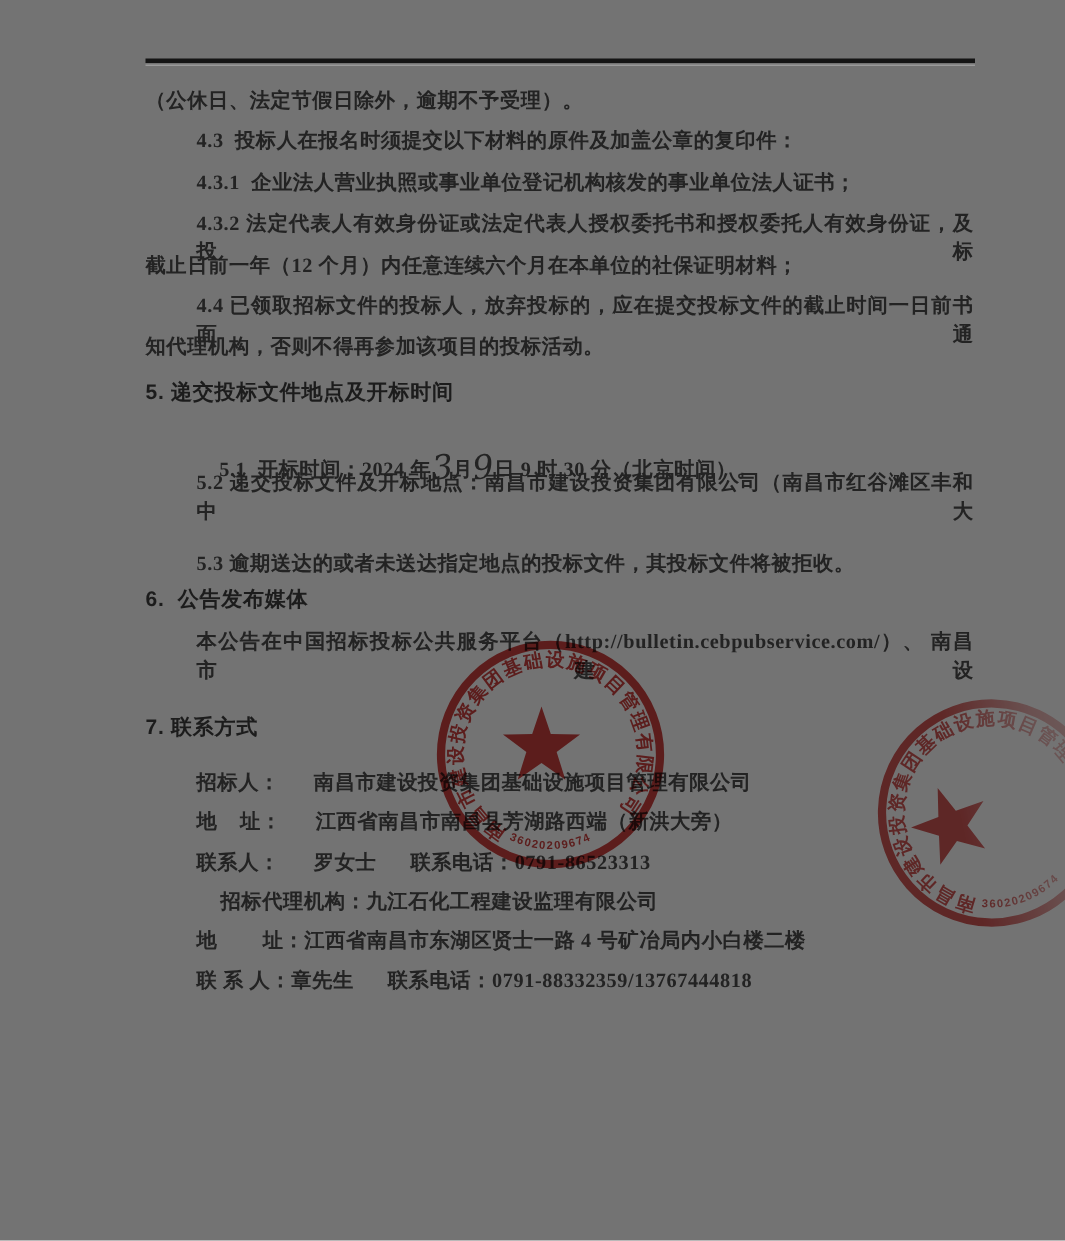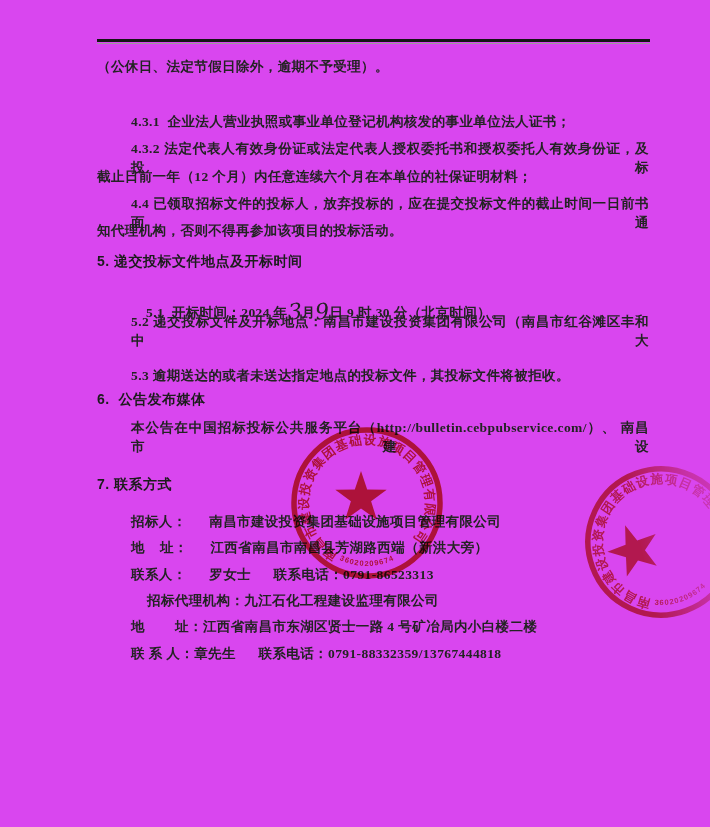--- a/index.html
+++ b/index.html
@@ -1,21 +1,21 @@
 <!DOCTYPE html>
 <html><head>
 <meta charset="utf-8">
 <style>
   html,body{margin:0;padding:0;}
   body{background:#e9e9e9;}
   #page{
     position:relative;
     width:710px;height:827px;
     margin:0 auto;
-    background:#d946ef;
+    background:#737373;
     overflow:hidden;
     font-family:"Liberation Serif", serif;
     color:#222;
   }
   .rule-thick{
     position:absolute;left:97px;top:39px;width:553px;height:3px;
     background:#141414;
   }
   .rule-thin{
     position:absolute;left:97px;top:43px;width:553px;height:1px;
@@ -72,20 +72,21 @@
 </style>
 </head>
 <body>
 
 <div id="page">
 
   <div class="rule-thick"></div>
   <div class="rule-thin"></div>
 
   <div class="ln" style="left:97px;top:57px;">（公休日、法定节假日除外，逾期不予受理）。</div>
+  <div class="ln" style="left:131px;top:84px;">4.3  投标人在报名时须提交以下材料的原件及加盖公章的复印件：</div>
   <div class="ln" style="left:131px;top:112px;">4.3.1  企业法人营业执照或事业单位登记机构核发的事业单位法人证书；</div>
   <div class="ln just" style="left:131px;top:139px;">4.3.2 法定代表人有效身份证或法定代表人授权委托书和授权委托人有效身份证，及投标</div>
   <div class="ln" style="left:97px;top:167px;">截止日前一年（12 个月）内任意连续六个月在本单位的社保证明材料；</div>
   <div class="ln just" style="left:131px;top:194px;">4.4  已领取招标文件的投标人，放弃投标的，应在提交投标文件的截止时间一日前书面通</div>
   <div class="ln" style="left:97px;top:221px;">知代理机构，否则不得再参加该项目的投标活动。</div>
 
   <div class="hd" style="left:97px;top:253px;">5. 递交投标文件地点及开标时间</div>
   <div class="ln" style="left:131px;top:284px;">
     <span>5.1  开标时间：2024 年</span><span class="hand">3</span><span>月</span><span class="hand">9</span><span>日 9 时 30 分（北京时间）。</span>
   </div>

